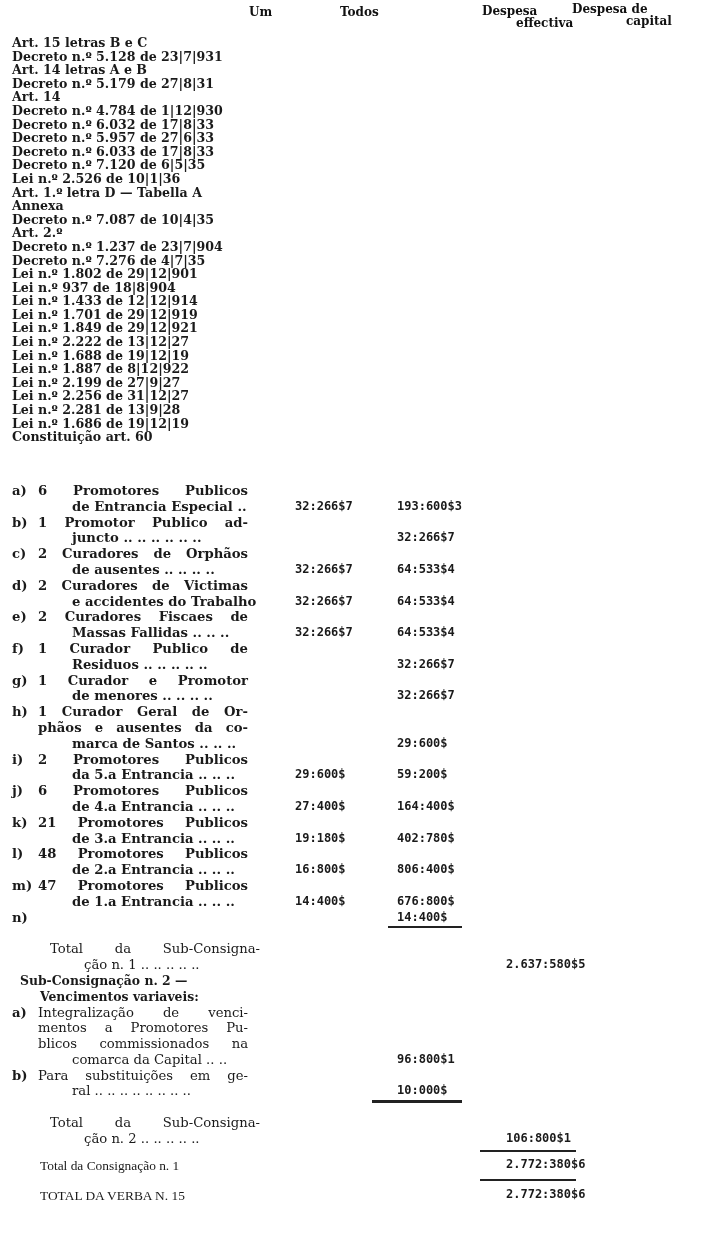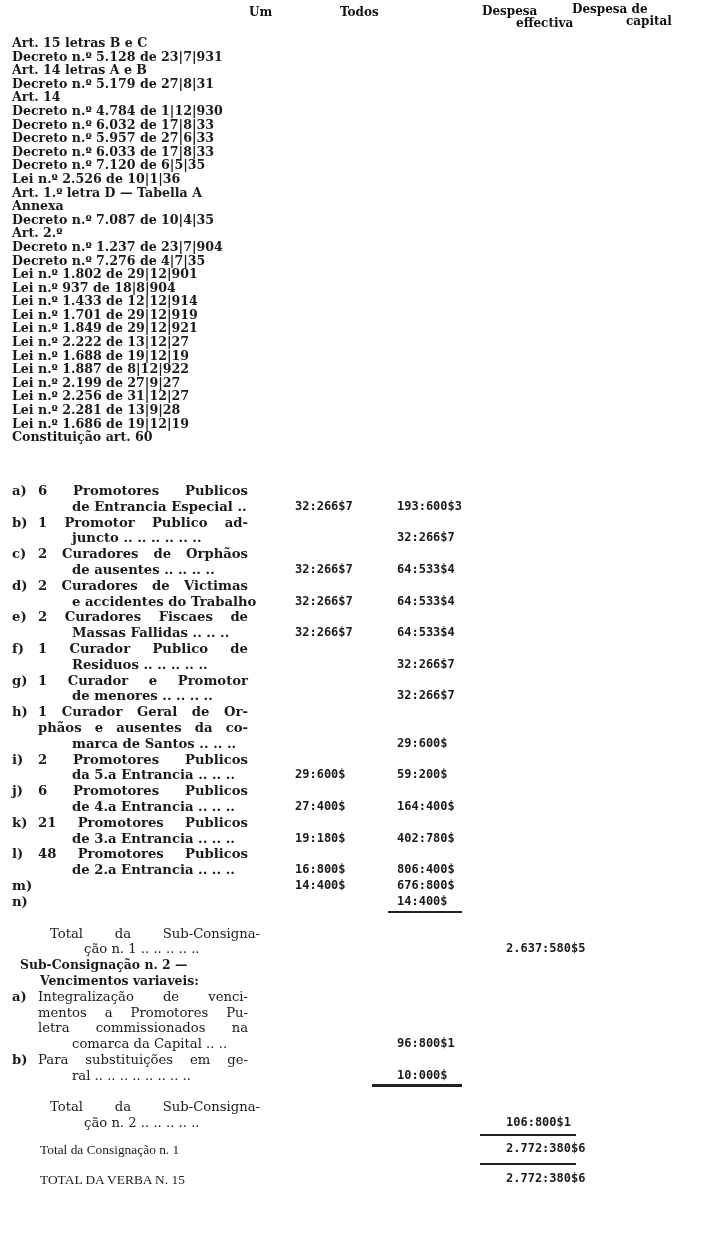--- a/index.html
+++ b/index.html
@@ -182,20 +182,24 @@
       <div class="mark">l)</div>
       <div class="desc">
         <div>48 Promotores Publicos</div>
         <div class="last">de 2.a Entrancia .. .. ..</div>
       </div>
       <span class="num um">16:800$</span>
       <span class="num todos">806:400$</span>
     </div>
     <div class="row">
       <div class="mark">m)</div>
+      <div class="desc">
+        <div>47 Promotores Publicos</div>
+        <div class="last">de 1.a Entrancia .. .. ..</div>
+      </div>
       <span class="num um">14:400$</span>
       <span class="num todos">676:800$</span>
     </div>
     <div class="row">
       <div class="mark">n)</div>
       <span class="num todos">14:400$</span>
     </div>
     <div class="row" style="height: 6px;">
       <div class="rule" style="left: 388px; width: 74px; top: 1px;"></div>
     </div>
@@ -210,21 +214,21 @@
     </div>
     <div style="padding-left: 20px; font-weight: bold; font-size: 12.4px;">
       <div>Sub-Consignação n. 2 —</div>
       <div style="padding-left: 20px;">Vencimentos variaveis:</div>
     </div>
     <div class="row">
       <div class="mark">a)</div>
       <div class="desc light">
         <div>Integralização de venci-</div>
         <div>mentos a Promotores Pu-</div>
-        <div>letra commissionados na</div>
+        <div>blicos commissionados na</div>
         <div class="last">comarca da Capital .. ..</div>
       </div>
       <span class="num todos">96:800$1</span>
     </div>
     <div class="row">
       <div class="mark">b)</div>
       <div class="desc light">
         <div>Para substituições em ge-</div>
         <div class="last">ral .. .. .. .. .. .. .. ..</div>
       </div>

